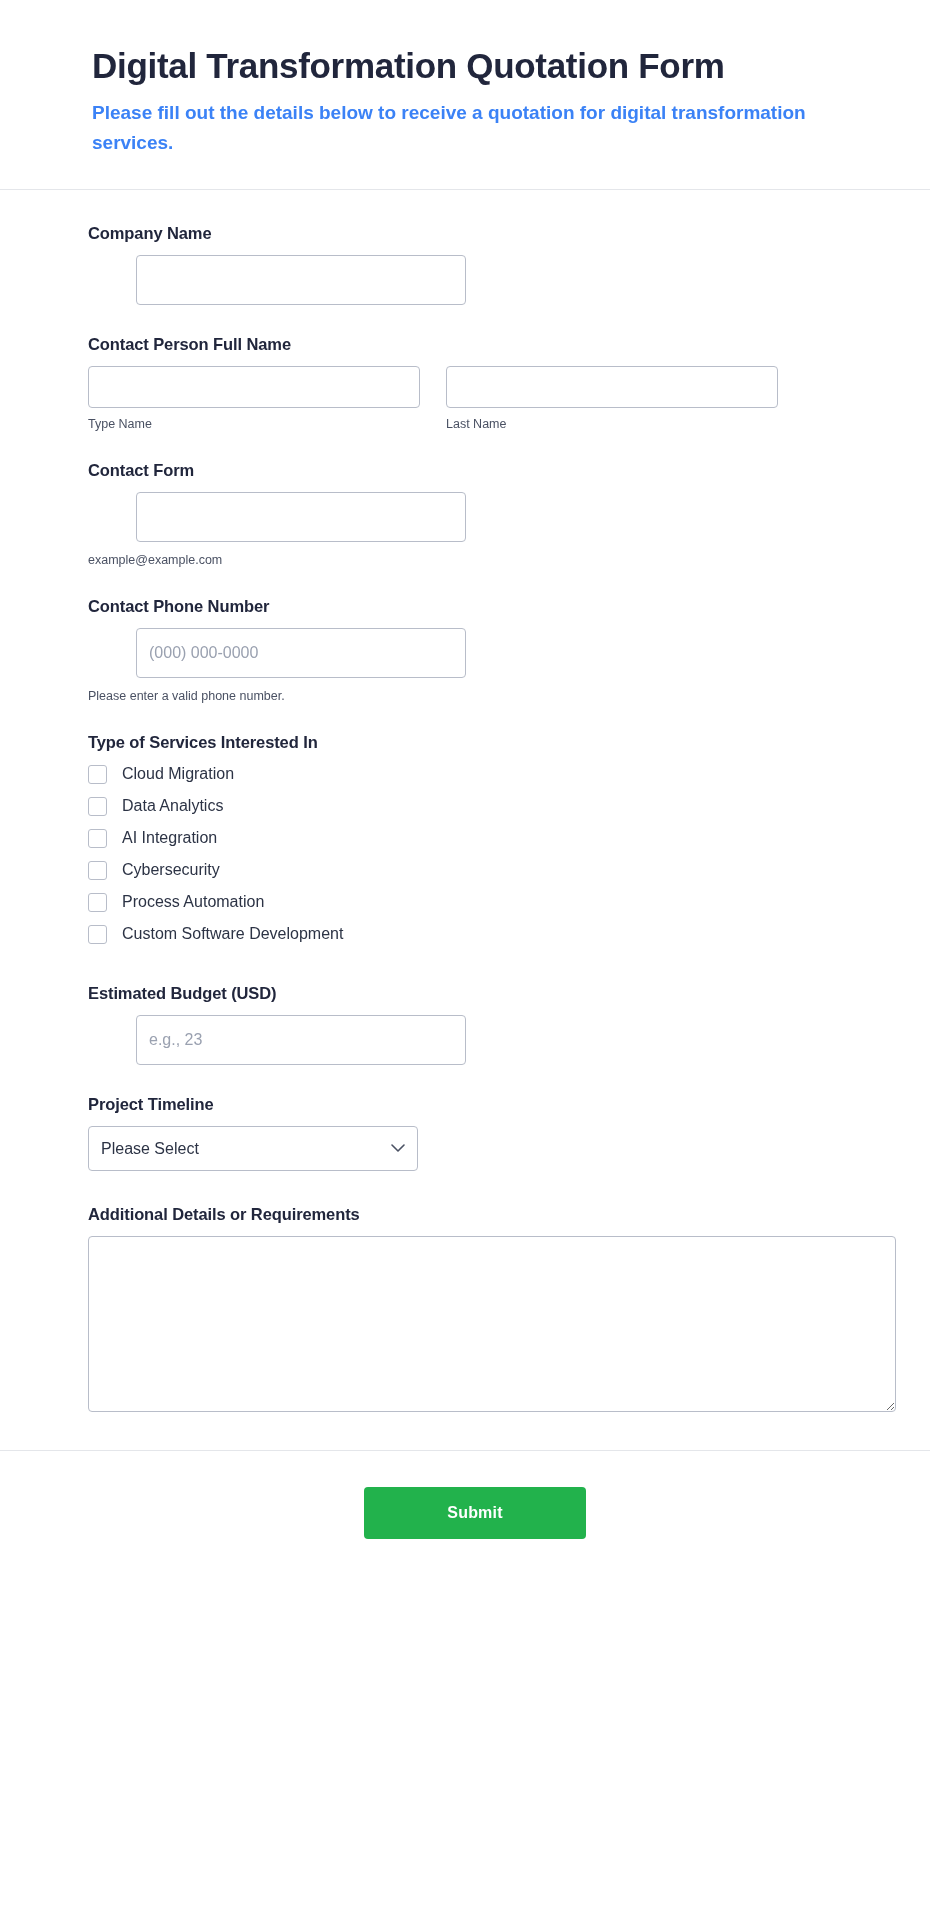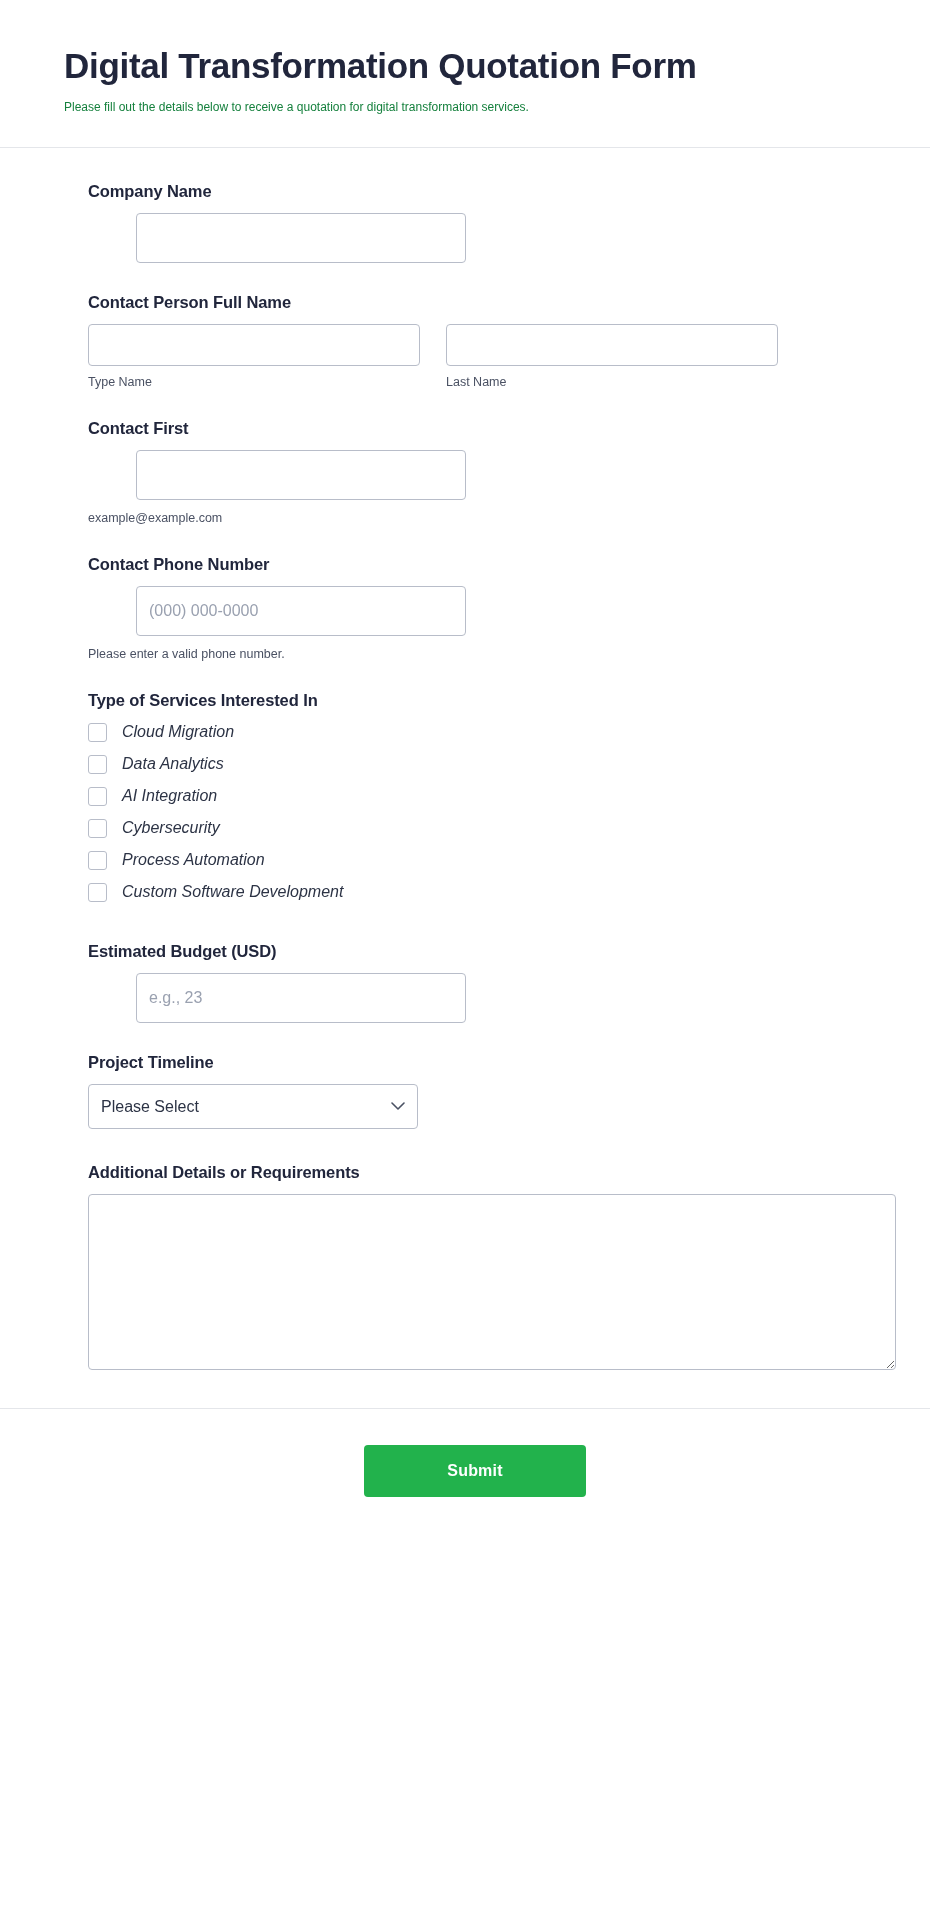--- a/index.html
+++ b/index.html
@@ -15,38 +15,38 @@
     color: #2c3345;
   }
   .form-wrap {
     width: 930px;
     margin: 0 auto;
     background: #ffffff;
   }
 
   
   .form-header {
-    padding: 44px 64px 30px 64px;
+    padding: 44px 64px 30px 92px;
     border-bottom: 1px solid #e4e6ea;
   }
   .form-title {
     font-size: 35px;
     line-height: 1.25;
     font-weight: bold;
     color: #21263c;
     margin: 0 0 10px 0;
     letter-spacing: -0.3px;
   }
   .form-subtitle {
-    font-size: 12px;
+    font-size: 19px;
     line-height: 1.6;
-    color: #15803d;
+    color: #3b82f6;
     margin: 0;
     max-width: 760px;
-    font-weight: normal;
+    font-weight: bold;
   }
 
   
   .form-body {
     padding: 34px 64px 24px 88px;
   }
   .field {
     margin-bottom: 30px;
   }
   .field-label {
@@ -101,21 +101,20 @@
   .name-col {
     width: 332px;
   }
   .name-col input {
     width: 100%;
     height: 42px;
   }
 
   .checkbox-list {
     margin-top: 13px;
-    font-style: italic;
   }
   .checkbox-row {
     display: flex;
     align-items: center;
     margin-bottom: 13px;
   }
   .checkbox-box {
     width: 19px;
     height: 19px;
     border: 1px solid #b8bdc9;
@@ -205,21 +204,21 @@
           <div class="sub-label">Type Name</div>
         </div>
         <div class="name-col">
           <input type="text" placeholder="" style="">
           <div class="sub-label">Last Name</div>
         </div>
       </div>
     </div>
 
     <div class="field">
-      <label class="field-label">Contact First</label>
+      <label class="field-label">Contact Form</label>
       <input type="email" class="input-single" placeholder="" style="">
       <div class="hint">example@example.com</div>
     </div>
 
     <div class="field">
       <label class="field-label">Contact Phone Number</label>
       <input type="tel" class="input-single" placeholder="(000) 000-0000" style="">
       <div class="hint">Please enter a valid phone number.</div>
     </div>
 

